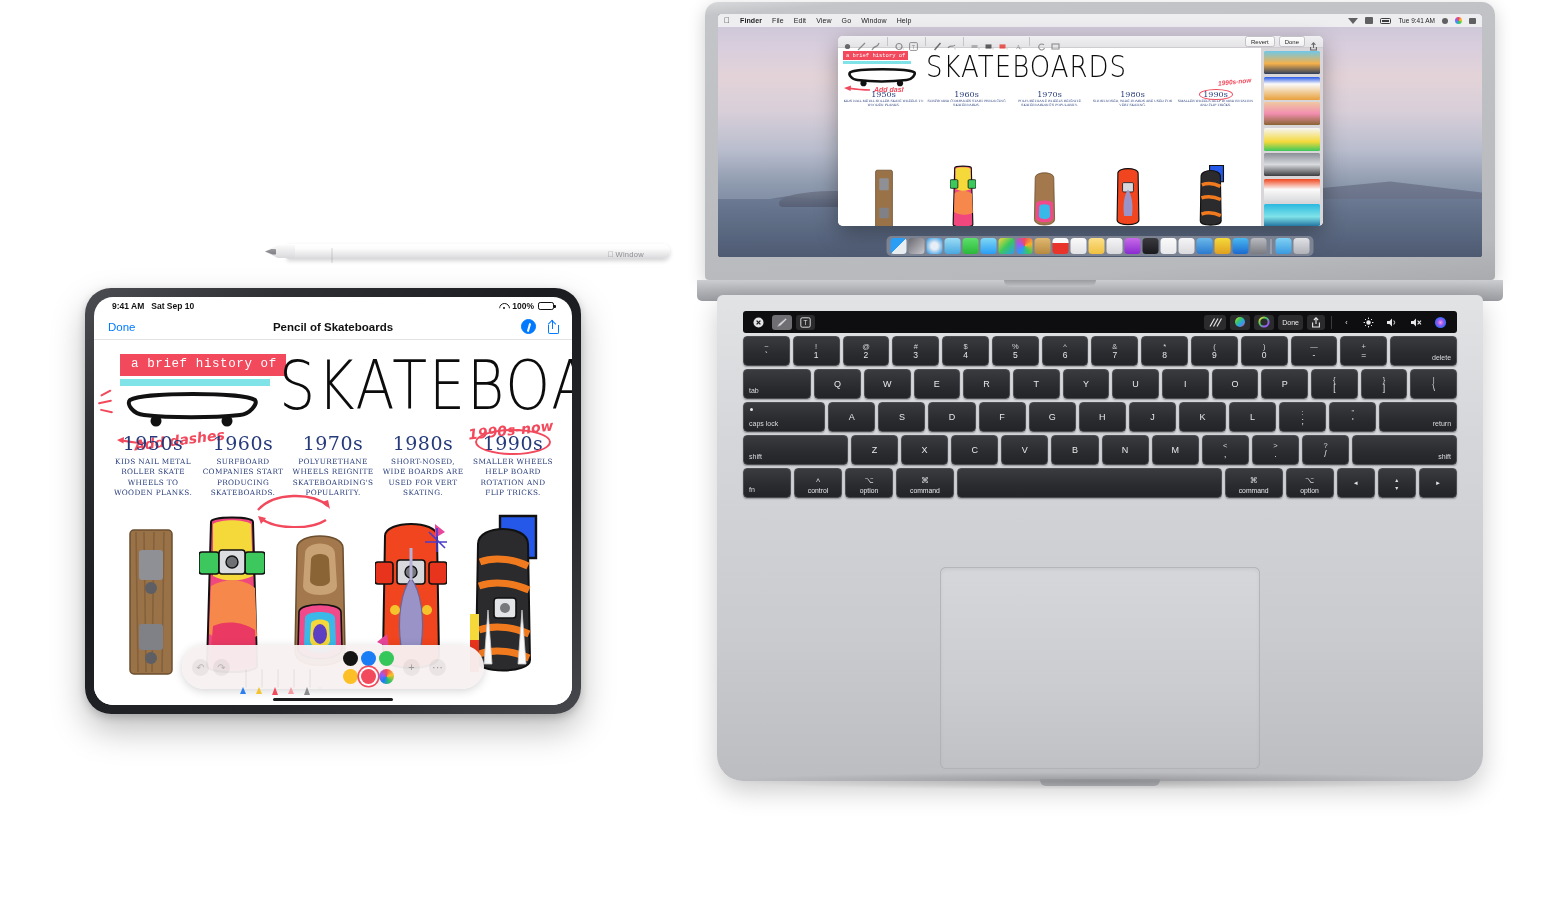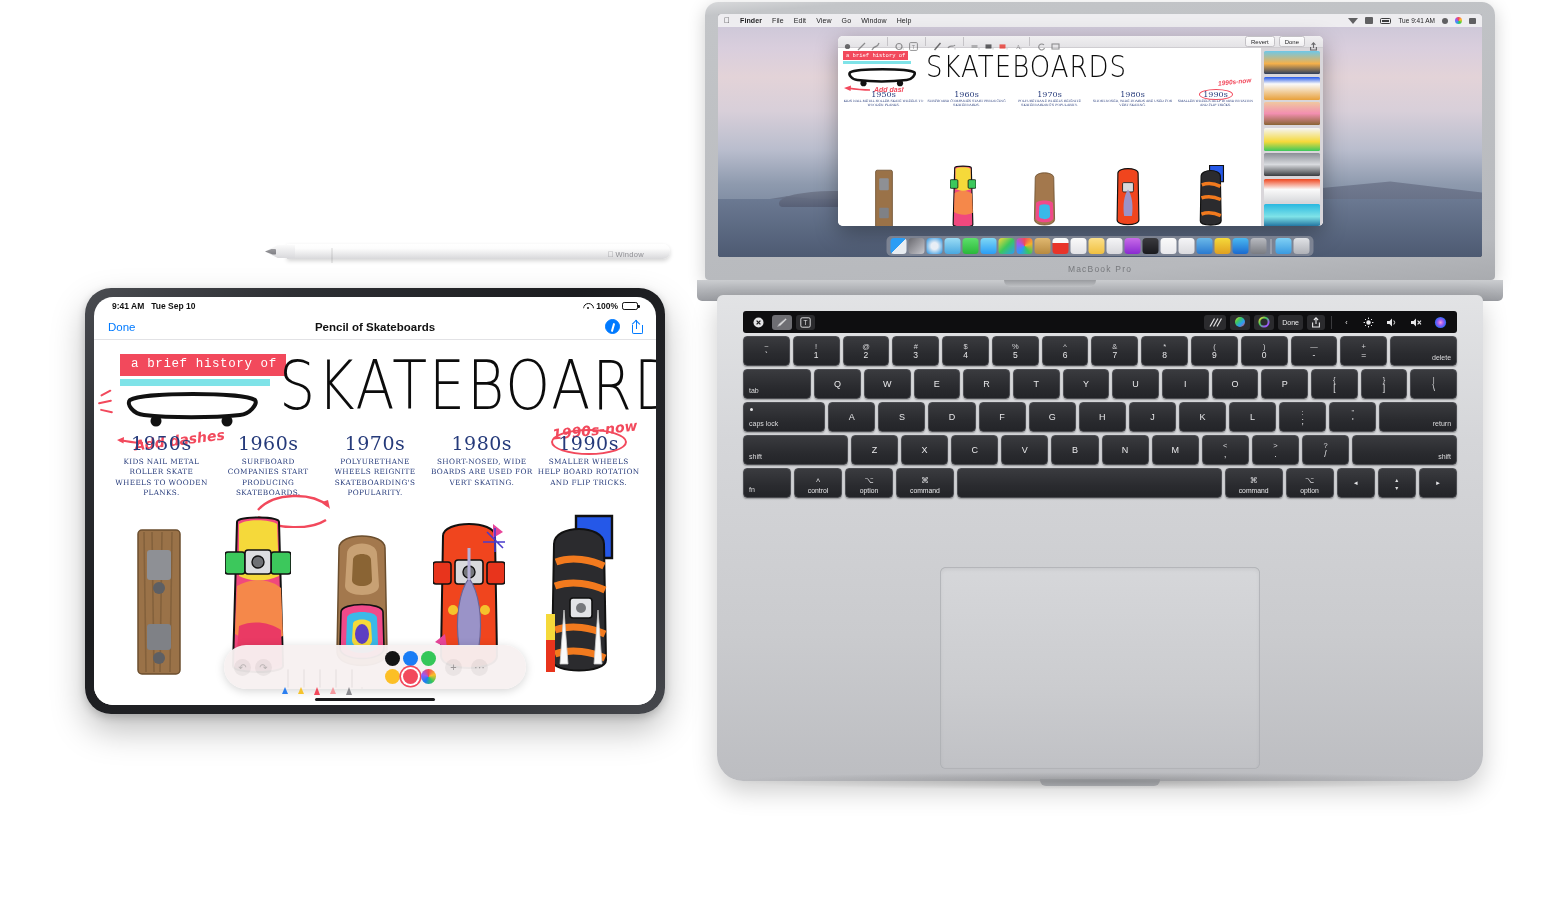--- a/index.html
+++ b/index.html
@@ -43,21 +43,21 @@
   .pencil-label {
     position: absolute; right: 26px; top: 6px;
     font-size: 7.5px; color: #8d8d92; letter-spacing: .3px;
     display: flex; align-items: center; gap: 1.5px;
   }
   .apple-glyph { font-size: 8px; line-height: 1; }
 
   
   #ipad {
     position: absolute; left: 85px; top: 288px;
-    width: 580px; height: 426px;
+    width: 496px; height: 426px;
     background: linear-gradient(145deg,#4b4d52 0%,#2e3034 18%,#1b1c1f 42%,#25262a 72%,#46484d 100%);
     border-radius: 26px;
     padding: 9px;
     box-shadow: 0 16px 34px rgba(0,0,0,.26), 0 3px 9px rgba(0,0,0,.18);
   }
   #ipad-screen {
     position: relative; width: 100%; height: 100%;
     background: #ffffff; border-radius: 19px; overflow: hidden;
   }
   
@@ -464,21 +464,21 @@
     <div class="pencil-tip"></div>
     <div class="pencil-tip-dark"></div>
   </div>
 
   <div id="ipad">
     <div id="ipad-screen">
 
       <div class="ipad-status">
         <div class="status-left">
           <span>9:41 AM</span>
-          <span>Tue Sep 10</span>
+          <span>Sat Sep 10</span>
         </div>
         <div class="status-right">
           <span class="wifi-ico"></span>
           <span>100%</span>
           <span class="batt"><span class="batt-fill"></span></span>
         </div>
       </div>
 
       <div class="ipad-nav">
         <span class="nav-done">Done</span>
@@ -858,23 +858,20 @@
           <span class="dock-ico" style="background:linear-gradient(180deg,#6ab8e8,#2a7ad0)"></span>
           <span class="dock-ico" style="background:linear-gradient(180deg,#f5d93a,#e0a020)"></span>
           <span class="dock-ico" style="background:linear-gradient(180deg,#4ab8f0,#1a6ad0)"></span>
           <span class="dock-ico" style="background:linear-gradient(180deg,#b8bac0,#7a7c82)"></span>
           <span class="dock-div"></span>
           <span class="dock-ico" style="background:linear-gradient(180deg,#7fd0f5,#3a9ae0)"></span>
           <span class="dock-ico" style="background:linear-gradient(180deg,#e0e2e6,#b0b2b8)"></span>
         </div>
       </div>
 
-      <div class="mb-chin">
-        <span class="mb-chin-txt">MacBook Pro</span>
-      </div>
     </div>
 
     <div class="mb-base"></div>
     <div class="mb-notch"></div>
 
     <div class="mb-deck">
       <div class="kb-area">
 
         <div class="touchbar">
           <span class="tb-btn tb-plain">

